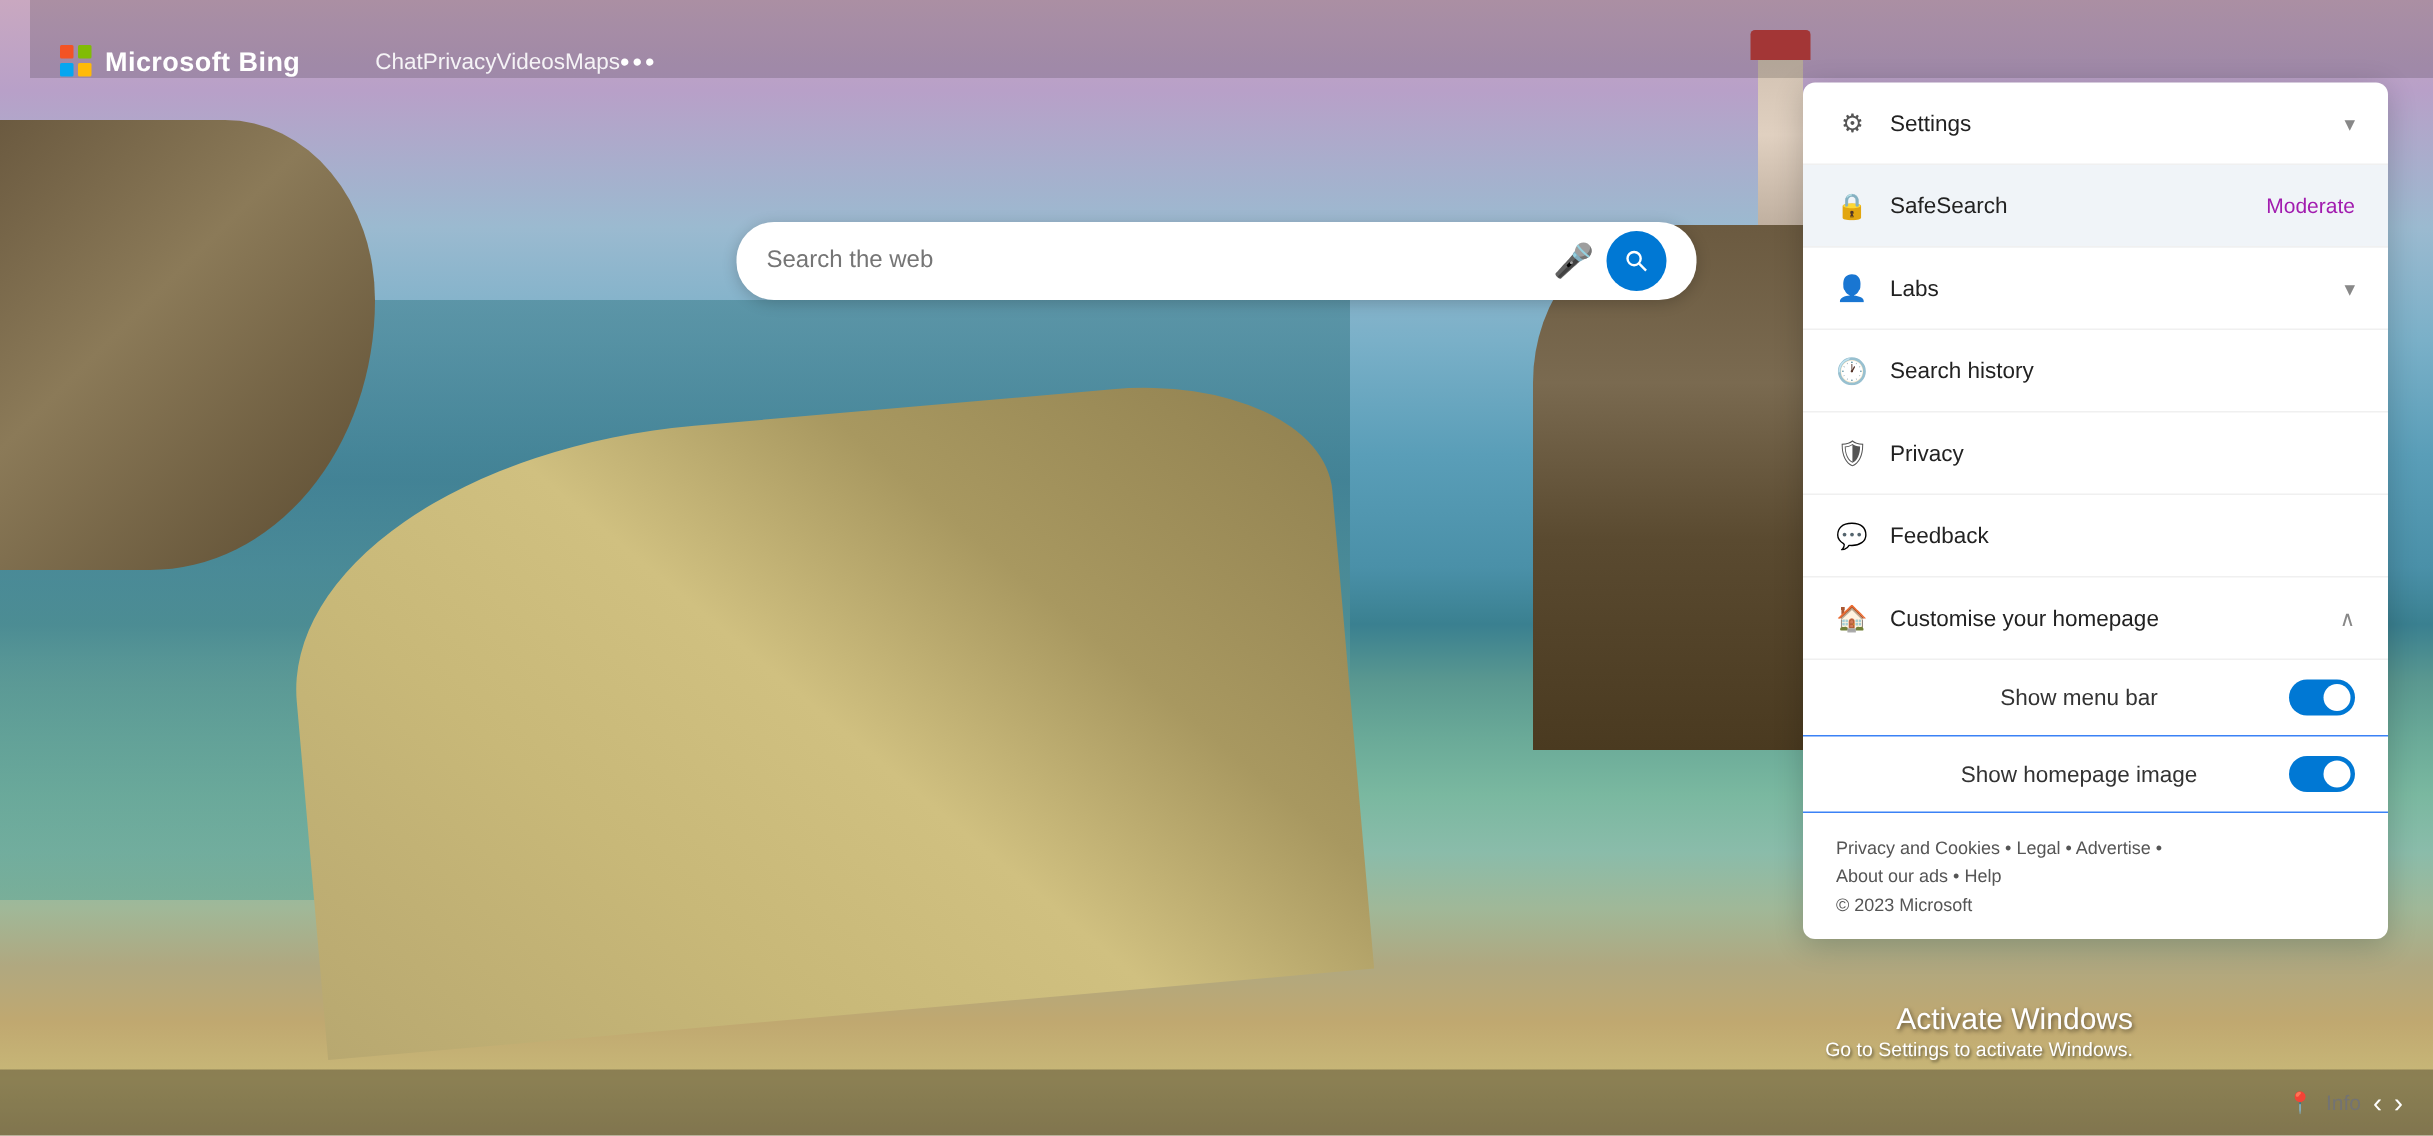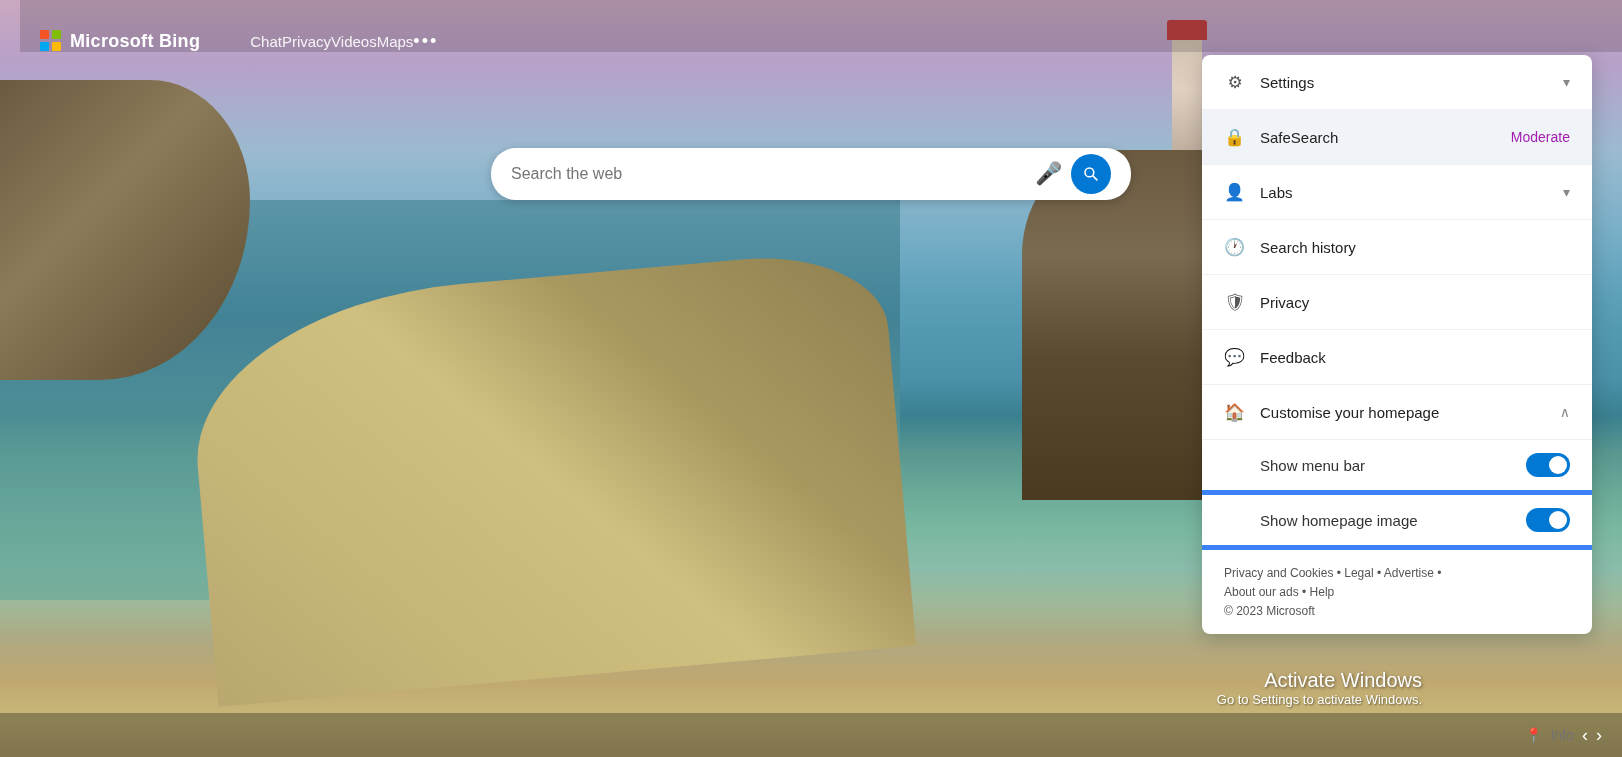--- a/index.html
+++ b/index.html
@@ -301,22 +301,23 @@
       font-size: 15px;
       color: #222;
       font-weight: 500;
     }
 
     
     .toggle-item {
       display: flex;
       align-items: center;
       padding: 13px 22px 13px 58px;
-      border-bottom: 5px solid #3b82f6;
+      border-bottom: 1px solid #3b82f6;
       gap: 14px;
+      text-align: center;
     }
     .toggle-label {
       flex: 1;
       font-size: 15px;
       color: #333;
     }
 
     
     .toggle {
       width: 44px; height: 24px;

